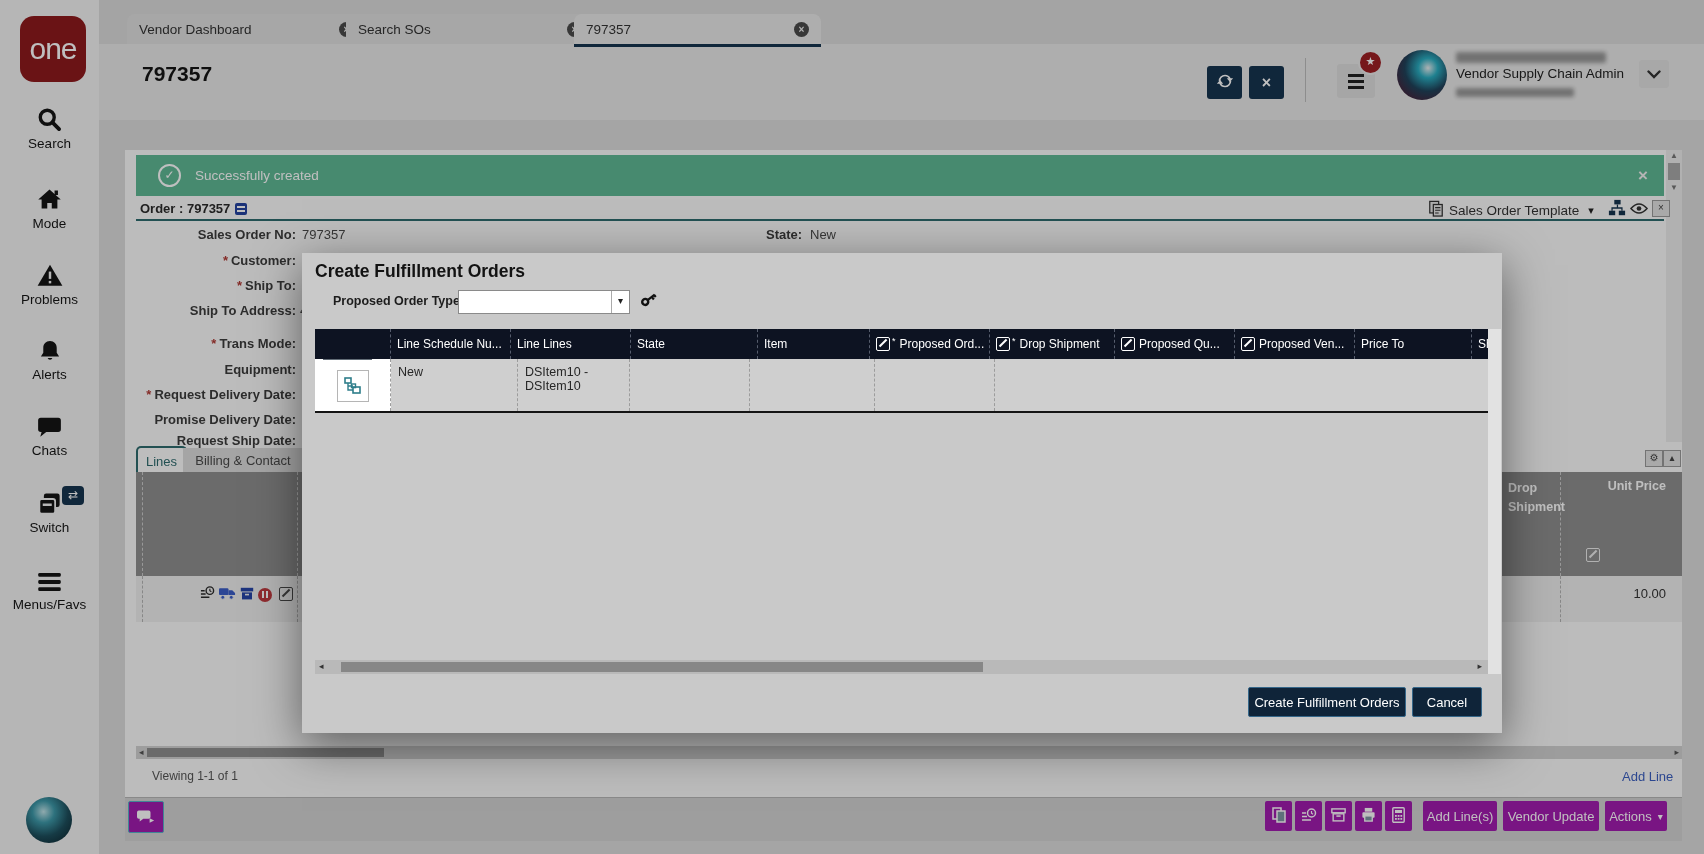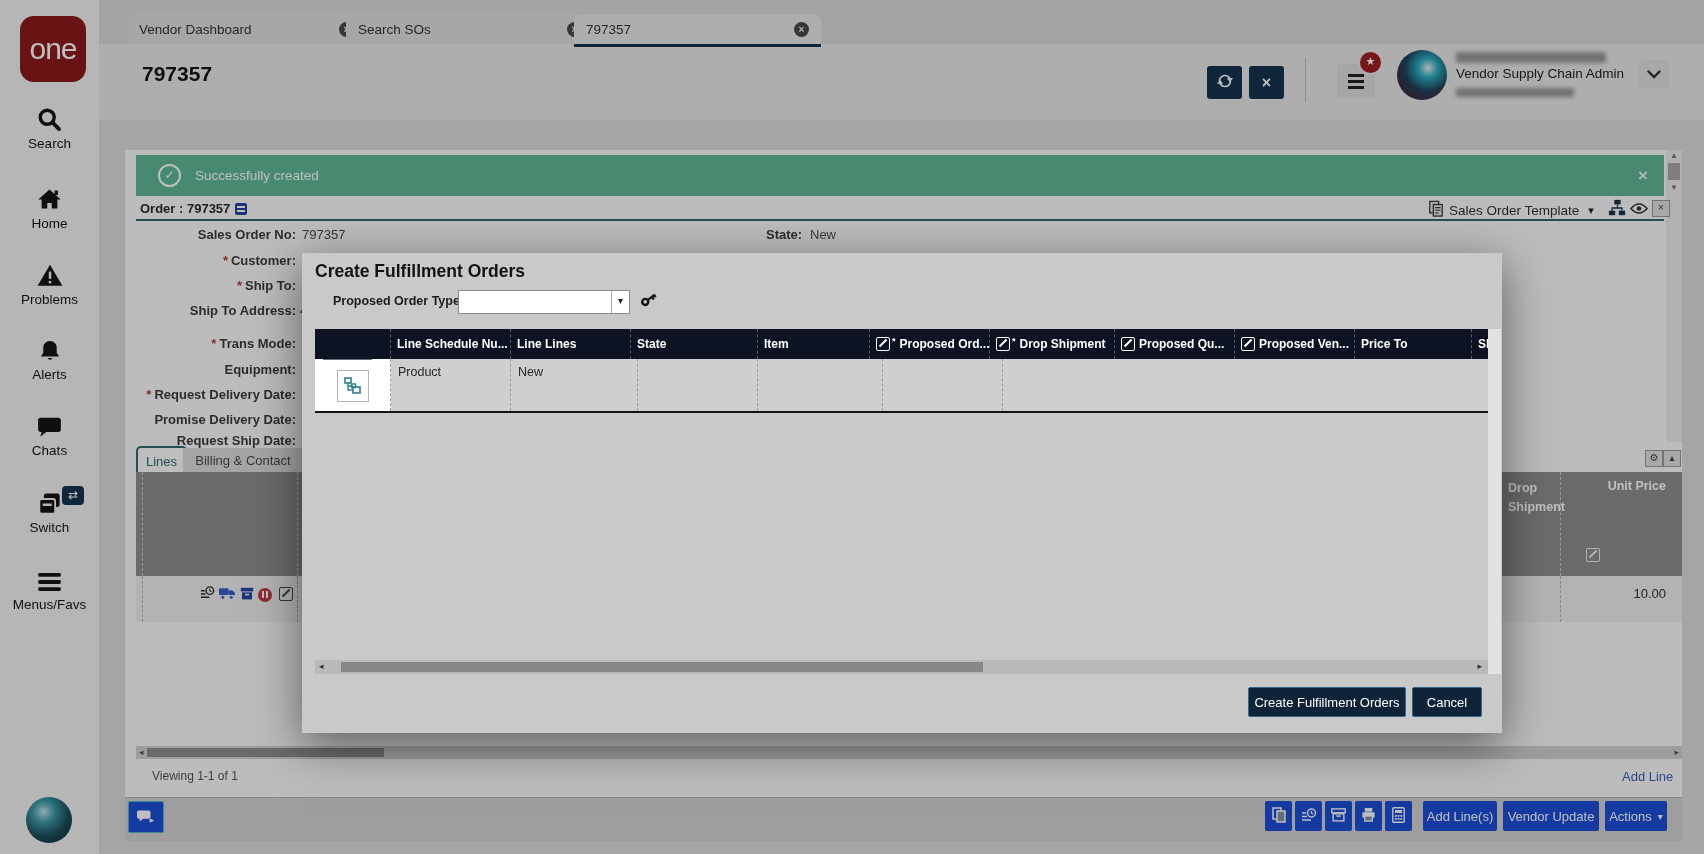--- a/index.html
+++ b/index.html
@@ -76,38 +76,38 @@
   .edic::after{content:"";position:absolute;left:1px;top:4px;width:10px;height:1.8px;
                background:currentColor;transform:rotate(-45deg)}
   .pauseic{display:inline-block;width:14px;height:14px;border-radius:50%;background:#bf3a3f;position:relative}
   .pauseic::after{content:"";position:absolute;left:4px;top:3.5px;width:2px;height:7px;background:#fff;box-shadow:4px 0 0 #fff}
   .hsb{position:absolute;background:#d2d2d2;height:13px}
   .hthumb{position:absolute;top:2px;height:9px;background:#8f8f8f;cursor:pointer}
   .sbarr{position:absolute;top:0;font-size:9px;color:#555;line-height:13px;cursor:pointer}
   .viewing{position:absolute;left:152px;top:769px;font-size:12px;color:#555}
   .addline{position:absolute;left:1622px;top:769px;font-size:13px;color:#3b5fc0;cursor:pointer}
   .btoolbar{position:absolute;left:125px;top:797px;width:1557px;height:43px;background:#d3d3d3;border-top:1px solid #b7b7b7}
-  .tbtn{position:absolute;top:801px;height:30px;background:#1d4ed8;border-radius:2px;color:#fff;
+  .tbtn{position:absolute;top:801px;height:30px;background:#a21caf;border-radius:2px;color:#fff;
         display:flex;align-items:center;justify-content:center;font-size:13px;cursor:pointer;gap:6px}
   .chatbtn{border:1px solid #57b3c9}
   .gearbox{position:absolute;width:16px;height:15px;background:#e2e2e2;border:1px solid #9a9a9a;
            font-size:10px;line-height:14px;text-align:center;color:#444;cursor:pointer}
   
   .overlay{position:absolute;left:0;top:0;width:1704px;height:854px;background:rgba(0,0,0,.25);z-index:50}
   .modal{position:absolute;left:302px;top:253px;width:1200px;height:480px;background:#c9c9c9;
          z-index:100;box-shadow:0 12px 44px rgba(0,0,0,.5)}
   .mtitle{position:absolute;left:13px;top:8px;font-size:17.5px;font-weight:bold;color:#121212}
   .potlabel{position:absolute;left:31px;top:41px;font-size:12.5px;font-weight:bold;color:#1c1c1c}
   .potselect{position:absolute;left:156px;top:37px;width:170px;height:22px;background:#fff;
              border:1px solid #8a8a8a;display:flex;cursor:pointer}
   .potval{flex:1;font-size:12px;color:#222;padding:3px 4px}
   .potcaret{width:17px;border-left:1px solid #aaa;font-size:10px;color:#222;text-align:center;line-height:20px}
   .mhead{position:absolute;left:13px;top:76px;width:1173px;height:30px;background:#0d1322;display:flex}
   .mth{display:flex;align-items:center;gap:4px;padding:0 6px;border-right:1px dashed #565d6d;
-       color:#fff;font-weight:bold;font-size:12px;box-sizing:border-box;overflow:hidden;white-space:nowrap;cursor:pointer}
+       color:#fff;font-weight:normal;font-size:12px;box-sizing:border-box;overflow:hidden;white-space:nowrap;cursor:pointer}
   .mstar{font-size:9px;margin-left:-2px;position:relative;top:-3px}
   .mbody{position:absolute;left:13px;top:106px;width:1173px;height:52px;display:flex;
          border-bottom:2px solid #141414;background:#cfcfcf}
   .mtd{padding:6px 7px;border-right:1px dashed #9c9c9c;font-size:12.5px;color:#262626;
        box-sizing:border-box;overflow:hidden}
   .selcell{background:#fff;position:relative}
   .graybar{position:absolute;left:8px;top:-9px;width:49px;height:10px;background:#626c76;z-index:3}
   .hierbox{position:absolute;left:22px;top:11px;width:30px;height:30px;border:1px solid #b5b5b5;
            display:flex;align-items:center;justify-content:center;cursor:pointer}
   .mvsb{position:absolute;left:1186px;top:76px;width:13px;height:345px;background:#e2e2e2}
@@ -130,21 +130,21 @@
           <circle cx="10" cy="10" r="6.2" fill="none" stroke="#141414" stroke-width="3"></circle>
           <line x1="14.8" y1="14.8" x2="20.5" y2="20.5" stroke="#141414" stroke-width="3.4" stroke-linecap="round"></line>
         </svg></span>
     <div class="nlbl">Search</div>
   </div>
   <div class="nav" style="top:186px">
     <span><svg width="27" height="27" viewBox="0 0 24 24">
           <path d="M2 12 L12 3 L22 12 h-3 v8 h-5 v-5 h-4 v5 H5 v-8 z" fill="#141414"></path>
           <rect x="16.5" y="4" width="3" height="4" fill="#141414"></rect>
         </svg></span>
-    <div class="nlbl">Home</div>
+    <div class="nlbl">Mode</div>
   </div>
   <div class="nav" style="top:262px">
     <span><svg width="28" height="27" viewBox="0 0 24 24">
           <path d="M12 2.5 L23 21 H1 z" fill="#141414"></path>
           <rect x="10.9" y="8.5" width="2.2" height="6.5" fill="#f3f3f3"></rect>
           <rect x="10.9" y="16.8" width="2.2" height="2.2" fill="#f3f3f3"></rect>
         </svg></span>
     <div class="nlbl">Problems</div>
   </div>
   <div class="nav" style="top:338px">
@@ -453,22 +453,22 @@
       <span class="graybar"></span>
       <span class="hierbox">
           <svg width="22" height="22" viewBox="0 0 22 22">
             <rect x="3" y="3" width="6" height="5" fill="none" stroke="#2e7d8a" stroke-width="1.6"></rect>
             <rect x="11" y="12" width="7" height="6" fill="none" stroke="#2e7d8a" stroke-width="1.6"></rect>
             <path d="M6 8 v7 h5 M6 11 h5" fill="none" stroke="#2e7d8a" stroke-width="1.4"></path>
             <rect x="9.5" y="9" width="4" height="3.6" fill="none" stroke="#2e7d8a" stroke-width="1.4"></rect>
           </svg>
         </span>
     </div>
-    <div class="mtd" style="width:120px">Product</div>
     <div class="mtd" style="width:127px">New</div>
+    <div class="mtd" style="width:112px">DSItem10 - DSItem10</div>
     <div class="mtd" style="width:120px"></div>
     <div class="mtd" style="width:125px"></div>
     <div class="mtd" style="width:120px"></div>
     <div class="mtd" style="width:16px;border-right:none"></div>
   </div>
 
   <div class="mvsb"></div>
 
   <div class="mhsb">
     <span class="sbarr" style="left:4px;color:#333">◂</span>

